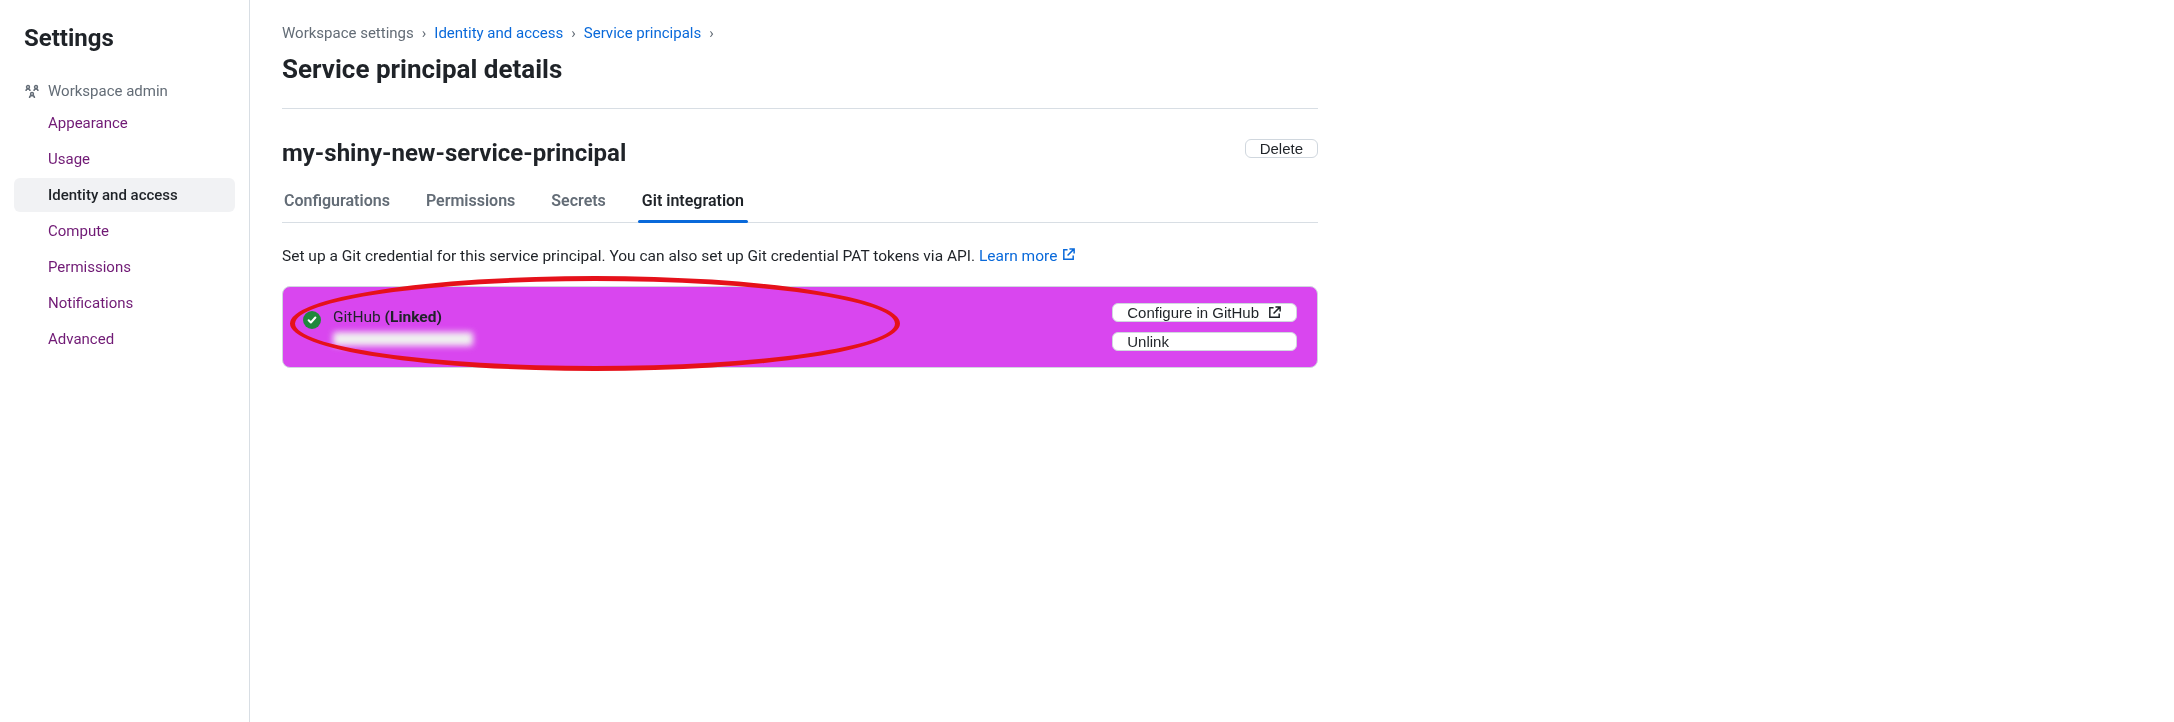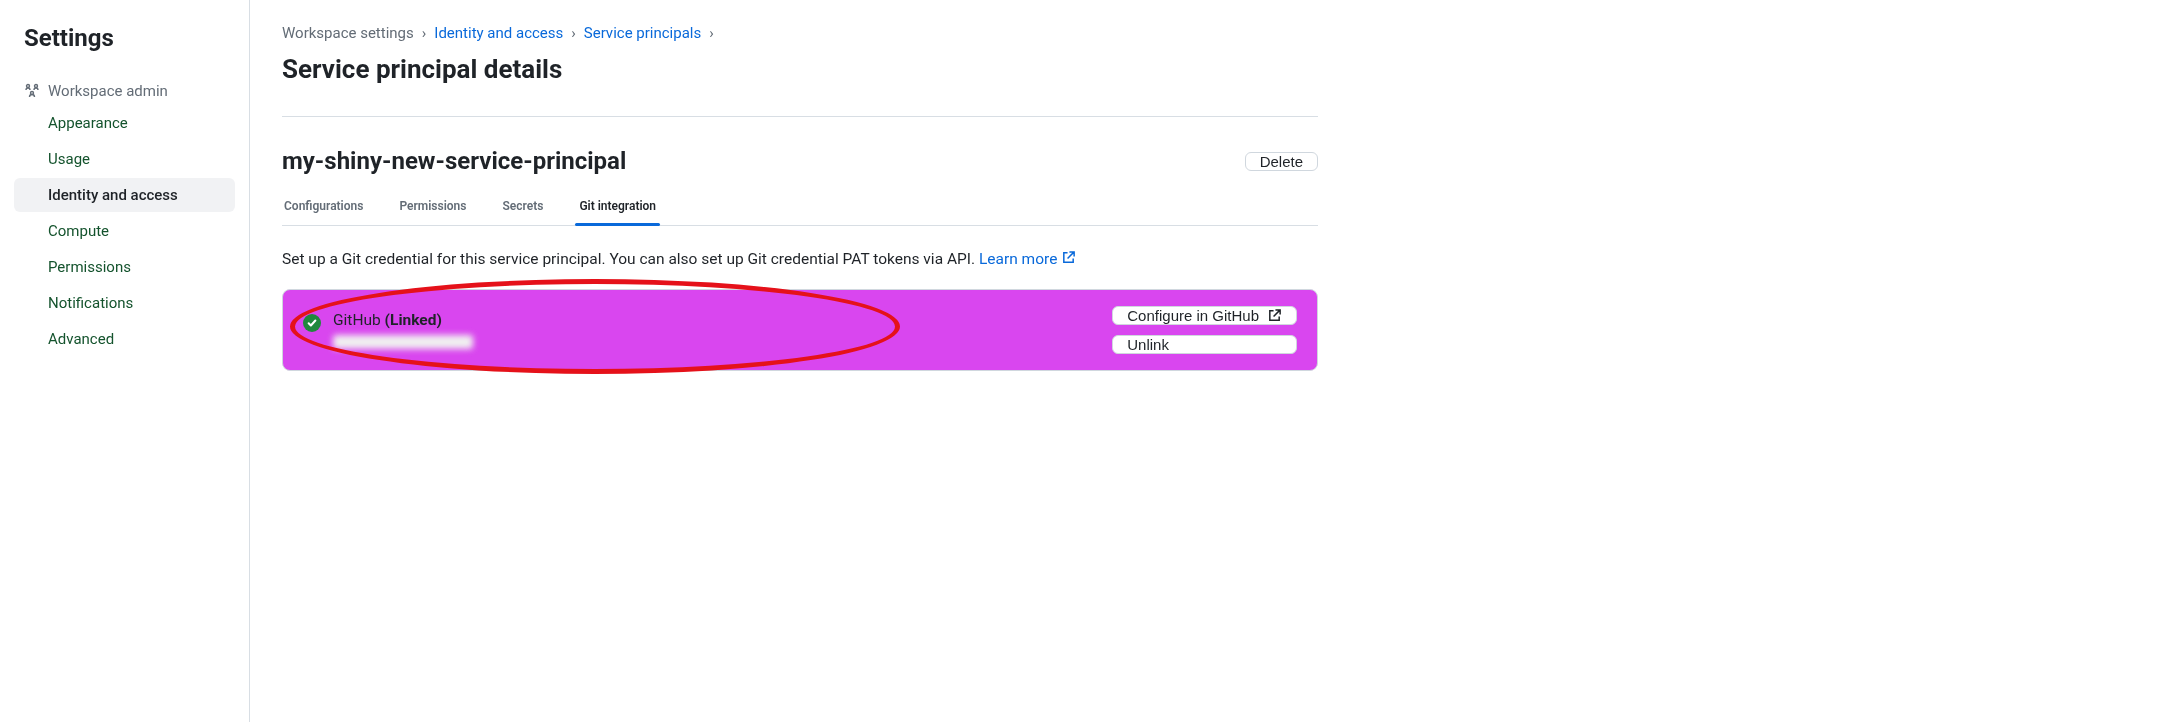--- a/index.html
+++ b/index.html
@@ -25,36 +25,36 @@
       font-size: 24px;
       font-weight: 700;
       color: #1f2328;
       padding: 0 10px 20px 10px;
     }
     .sidebar-section {
       margin-top: 4px;
     }
     .sidebar-section-header {
       display: flex;
-      align-items: center;
+      align-items: flex-end;
       gap: 8px;
       padding: 6px 10px;
       font-size: 15px;
       font-weight: 400;
       color: #636c76;
     }
     .sidebar-section-header .icon {
       width: 16px;
       height: 16px;
       flex-shrink: 0;
     }
     .sidebar-item {
       padding: 8px 10px 8px 34px;
       font-size: 15px;
-      color: #14532d;
+      color: #701a75;
       border-radius: 6px;
       cursor: pointer;
       margin-bottom: 2px;
     }
     .sidebar-item.active {
       background: #f1f2f4;
       color: #1f2328;
       font-weight: 500;
     }
     
@@ -78,28 +78,28 @@
       text-decoration: none;
       cursor: pointer;
     }
     .breadcrumb .sep {
       color: #636c76;
     }
     .page-title {
       font-size: 26px;
       font-weight: 700;
       color: #1f2328;
-      padding-bottom: 32px;
+      padding-bottom: 24px;
       border-bottom: 1px solid #d8dee4;
     }
     
     .principal-header {
       display: flex;
       justify-content: space-between;
-      align-items: center;
+      align-items: flex-start;
       padding-top: 30px;
     }
     .principal-name {
       font-size: 24px;
       font-weight: 700;
       color: #1f2328;
     }
     .btn {
       display: inline-flex;
       align-items: center;
@@ -114,21 +114,21 @@
     }
     
     .tabs {
       display: flex;
       gap: 32px;
       margin-top: 14px;
       border-bottom: 1px solid #d8dee4;
     }
     .tab {
       padding: 10px 2px 12px 2px;
-      font-size: 12px;
+      font-size: 16px;
       font-weight: 600;
       color: #636c76;
       cursor: pointer;
       position: relative;
     }
     .tab.active {
       color: #1f2328;
     }
     .tab.active::after {
       content: "";

